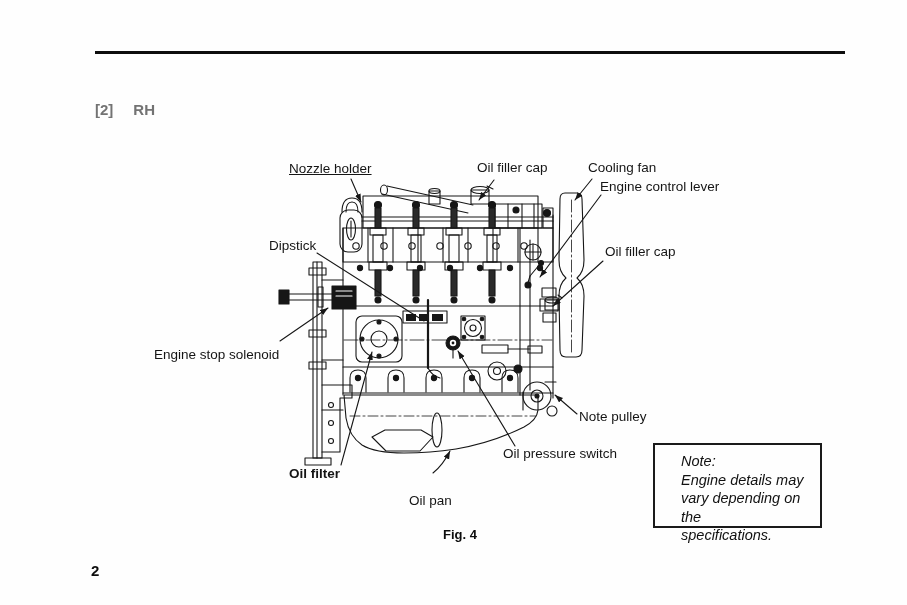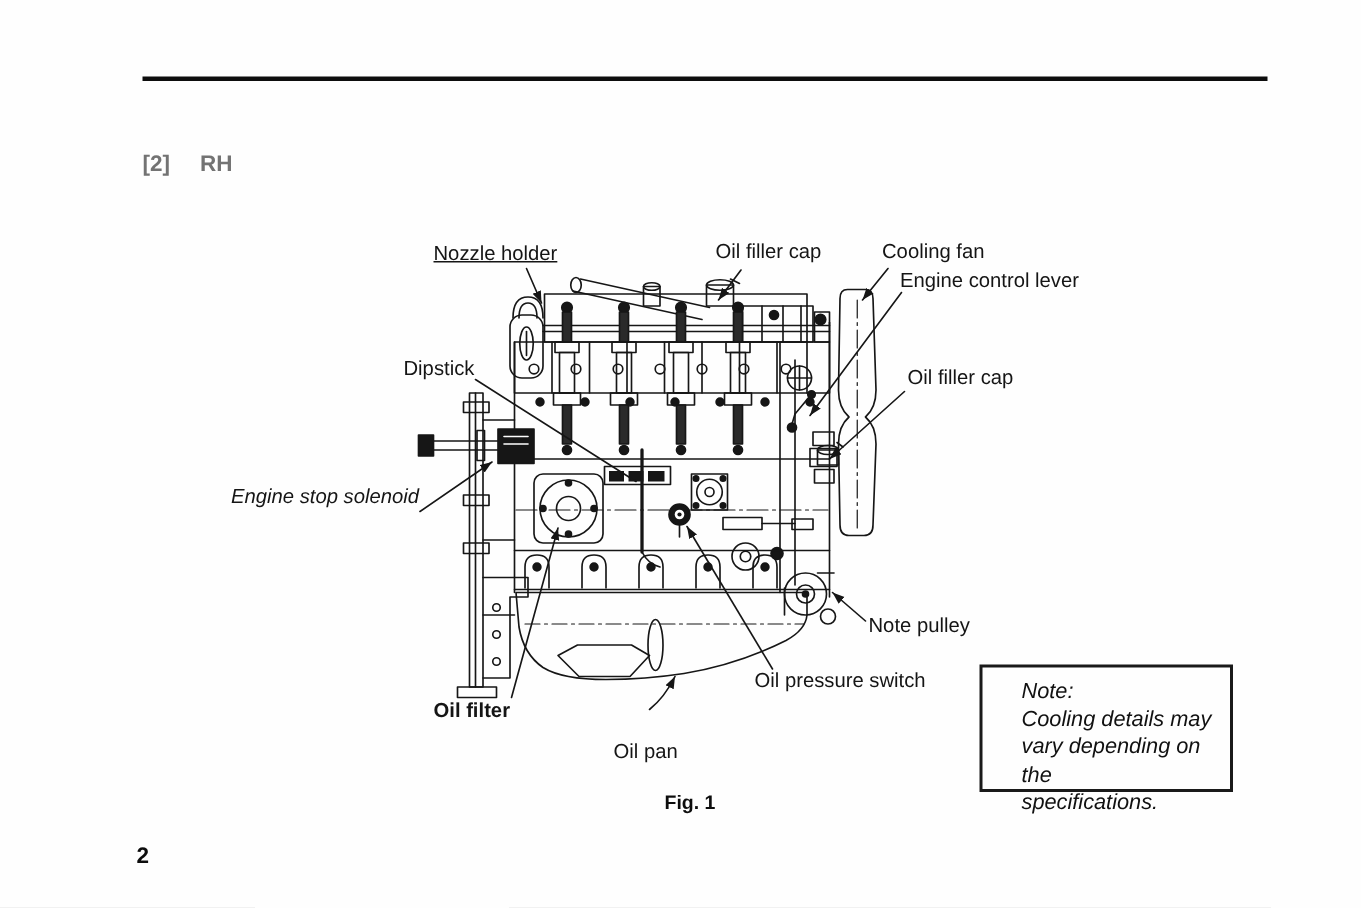--- a/index.html
+++ b/index.html
@@ -12,21 +12,21 @@
   .heading{position:absolute;left:95px;top:101px;font-size:15px;font-weight:bold;color:#737373;}
   .heading .idx{display:inline-block;margin-right:20px;}
   .diagram-svg{position:absolute;left:0;top:0;width:907px;height:605px;}
   .lbl{position:absolute;font-size:13.5px;color:#151515;white-space:nowrap;line-height:14px;}
   .lbl-nozzle{left:289px;top:162px;text-decoration:underline;}
   .lbl-fillertop{left:477px;top:161px;}
   .lbl-fan{left:588px;top:161px;}
   .lbl-lever{left:600px;top:180px;}
   .lbl-fillerright{left:605px;top:245px;}
   .lbl-dipstick{left:269px;top:239px;}
-  .lbl-solenoid{left:154px;top:324px;font-style:italic;}
+  .lbl-solenoid{left:154px;top:348px;}
   .lbl-crank{left:579px;top:410px;}
   .lbl-pswitch{left:503px;top:447px;}
   .lbl-ofilter{left:289px;top:467px;font-weight:bold;}
   .lbl-opan{left:409px;top:494px;}
   .note-box{
     position:absolute;left:653px;top:443px;width:169px;height:85px;
     border:2px solid #1a1a1a;box-sizing:border-box;padding:7px 0 0 26px;
     font-style:italic;font-size:14.5px;line-height:18.5px;color:#111;background:#fefefe;
   }
   .fig-caption{position:absolute;left:443px;top:527px;font-size:13px;font-weight:bold;color:#0d0d0d;}
@@ -300,21 +300,21 @@
   <div class="lbl lbl-fillerright">Oil filler cap</div>
   <div class="lbl lbl-dipstick">Dipstick</div>
   <div class="lbl lbl-solenoid">Engine stop solenoid</div>
   <div class="lbl lbl-crank">Note pulley</div>
   <div class="lbl lbl-pswitch">Oil pressure switch</div>
   <div class="lbl lbl-ofilter">Oil filter</div>
   <div class="lbl lbl-opan">Oil pan</div>
 
   <div class="note-box">
     <div>Note:</div>
-    <div>Cooling details may</div>
+    <div>Engine details may</div>
     <div>vary depending on the</div>
     <div>specifications.</div>
   </div>
 
-  <div class="fig-caption">Fig. 1</div>
+  <div class="fig-caption">Fig. 4</div>
   <div class="page-number">2</div>
 
 </div>
 
 </body></html>

